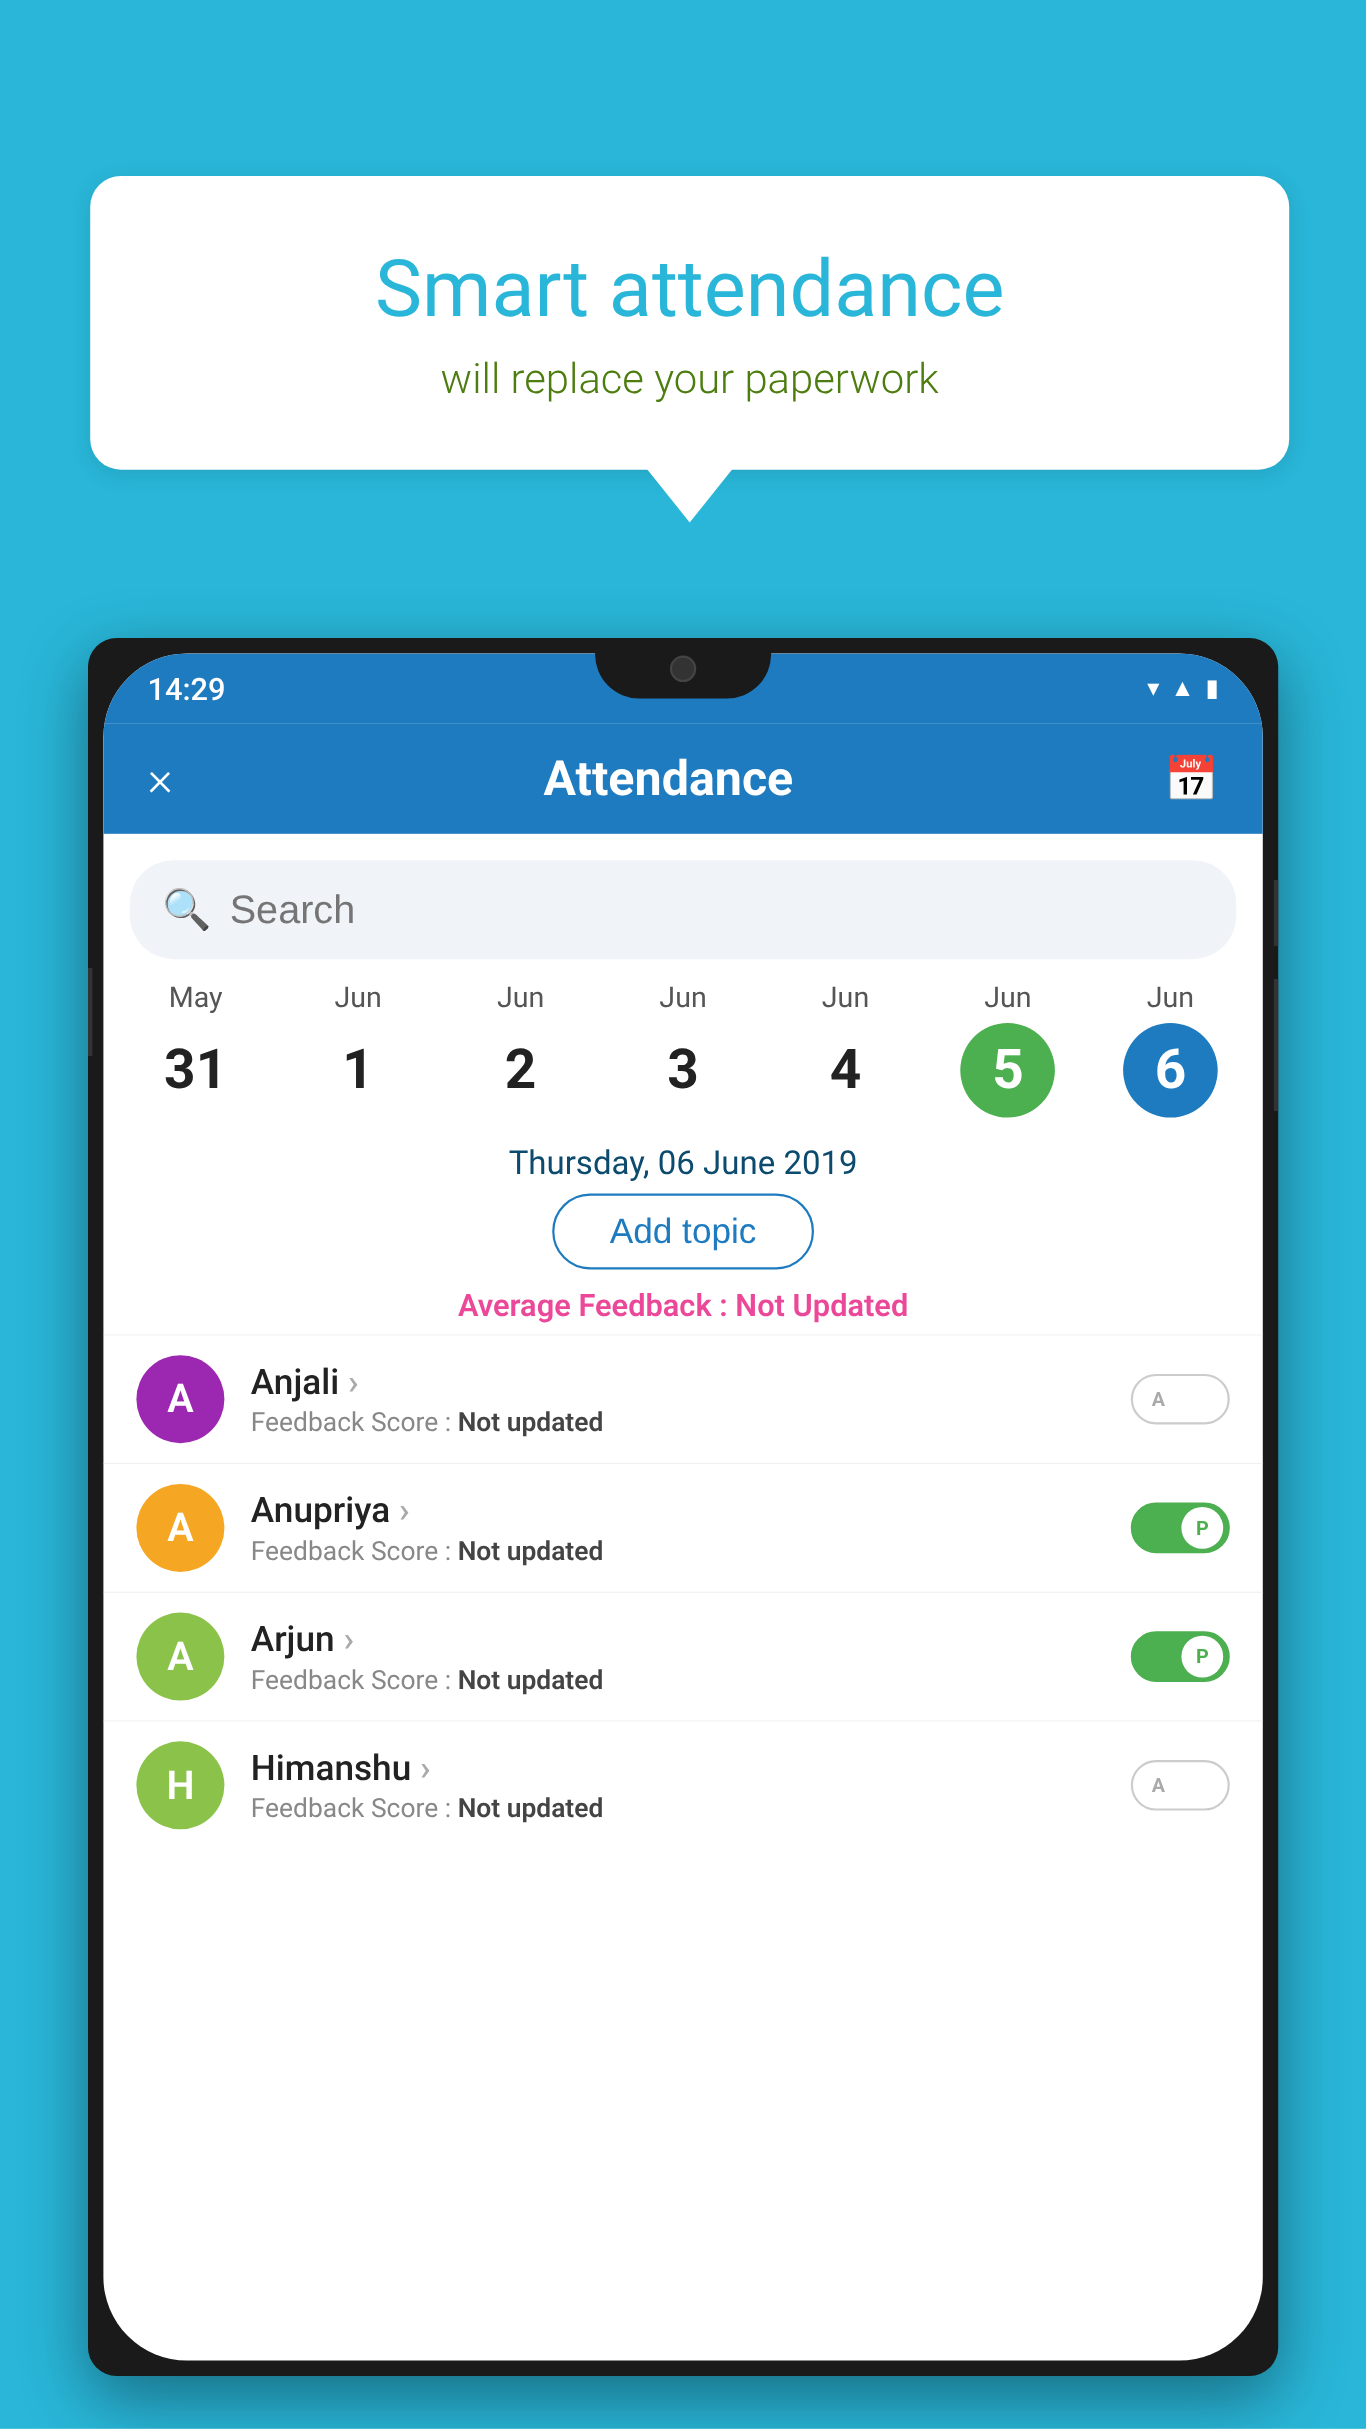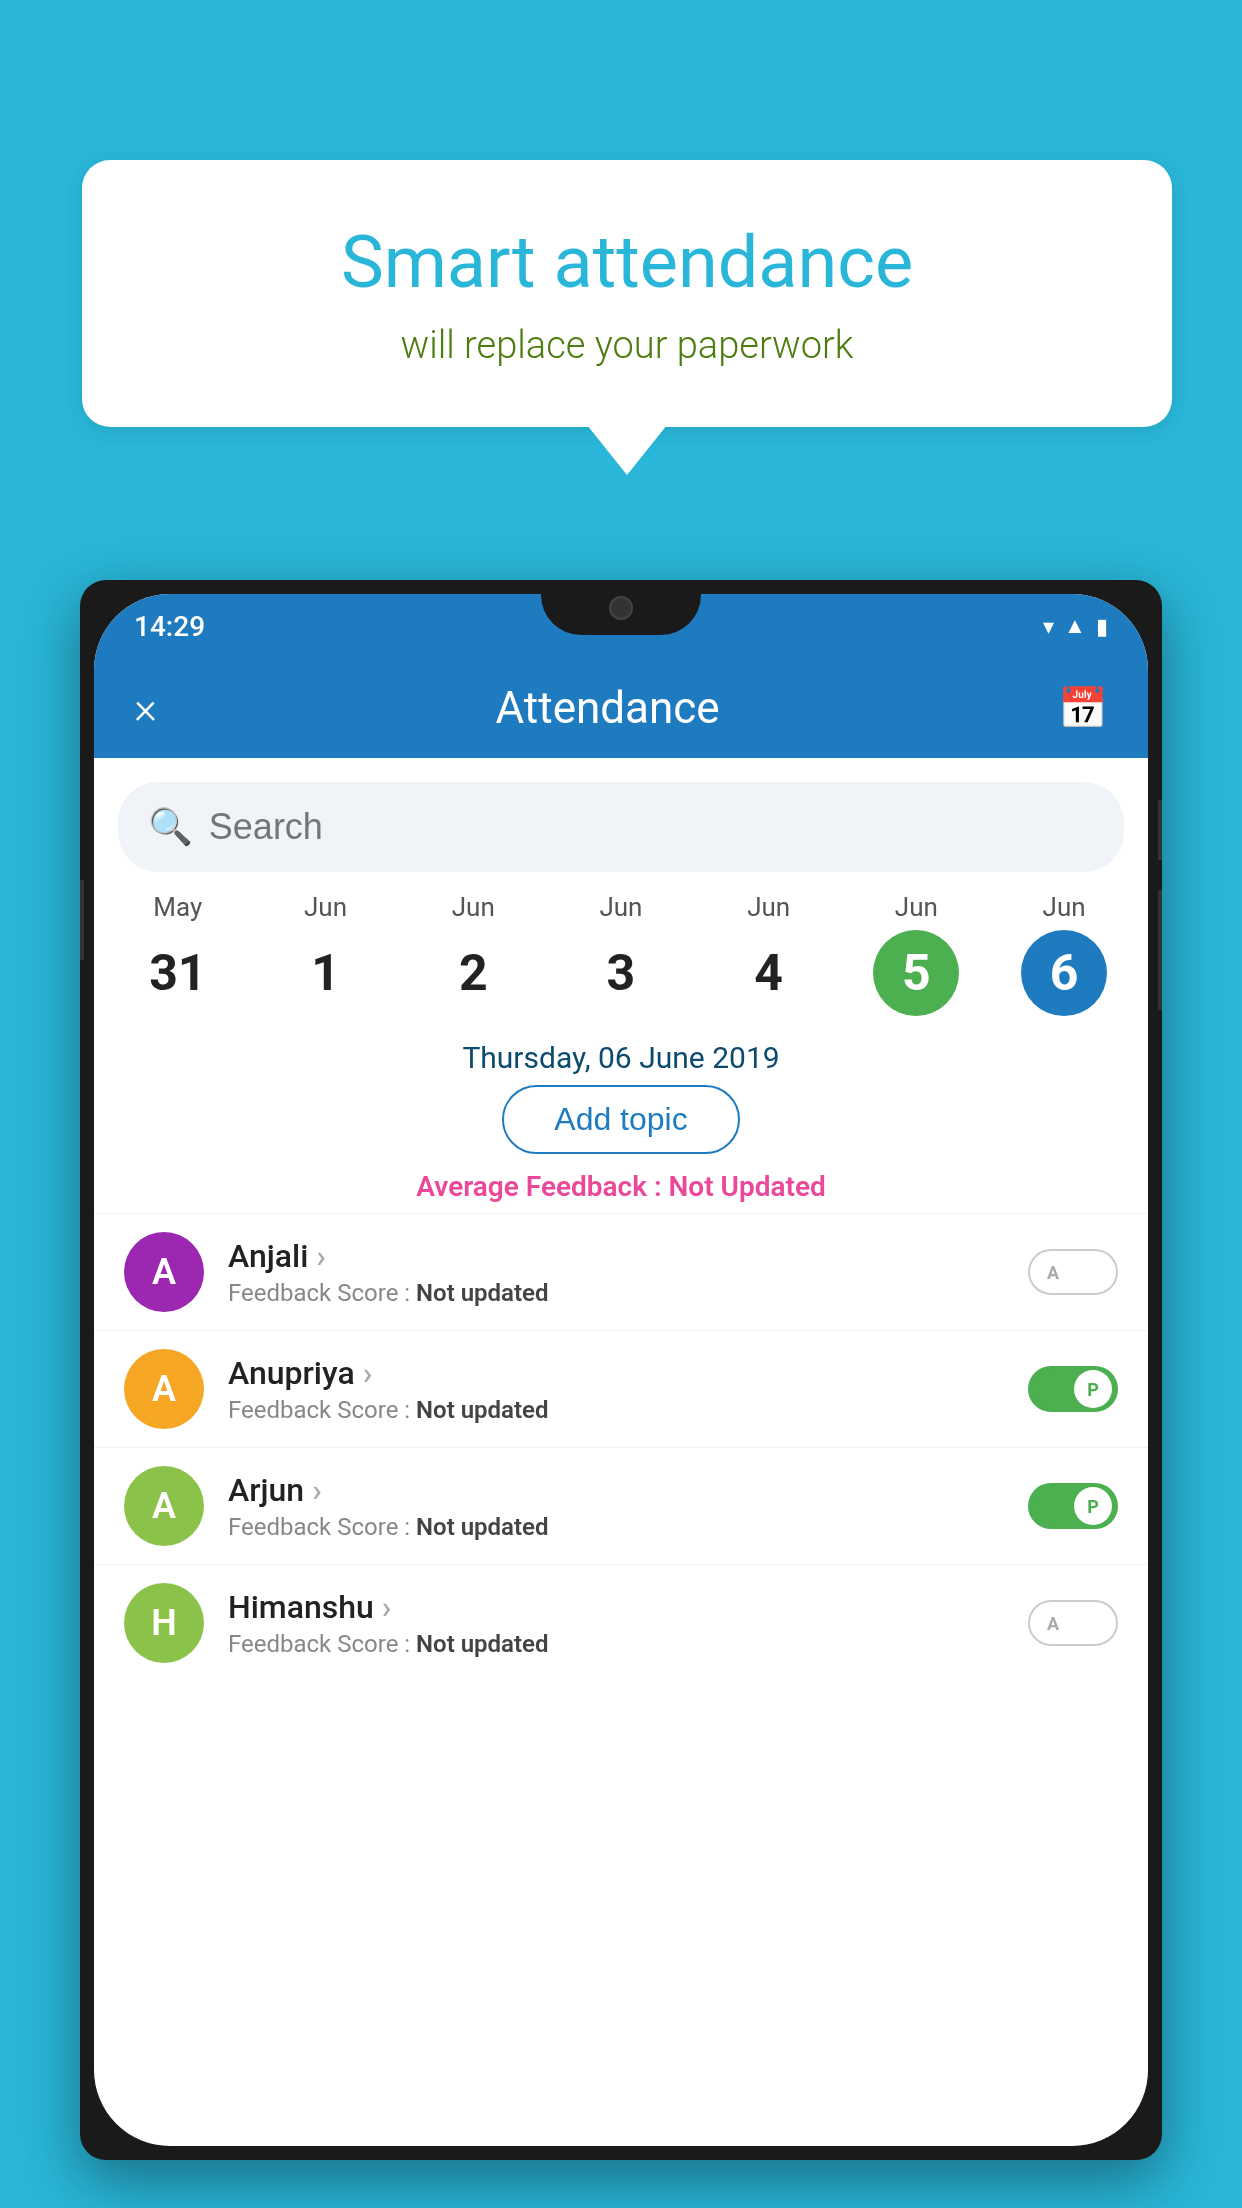--- a/index.html
+++ b/index.html
@@ -131,21 +131,21 @@
     }
     .header-close {
       color: white;
       font-size: 44px;
       font-weight: 300;
       cursor: pointer;
     }
     .header-title {
       color: white;
       font-size: 44px;
-      font-weight: 400;
+      font-weight: 700;
     }
     .header-calendar {
       color: white;
       font-size: 40px;
     }
 
     
     .search-bar {
       background: #f0f4f8;
       margin: 24px 24px 0;

